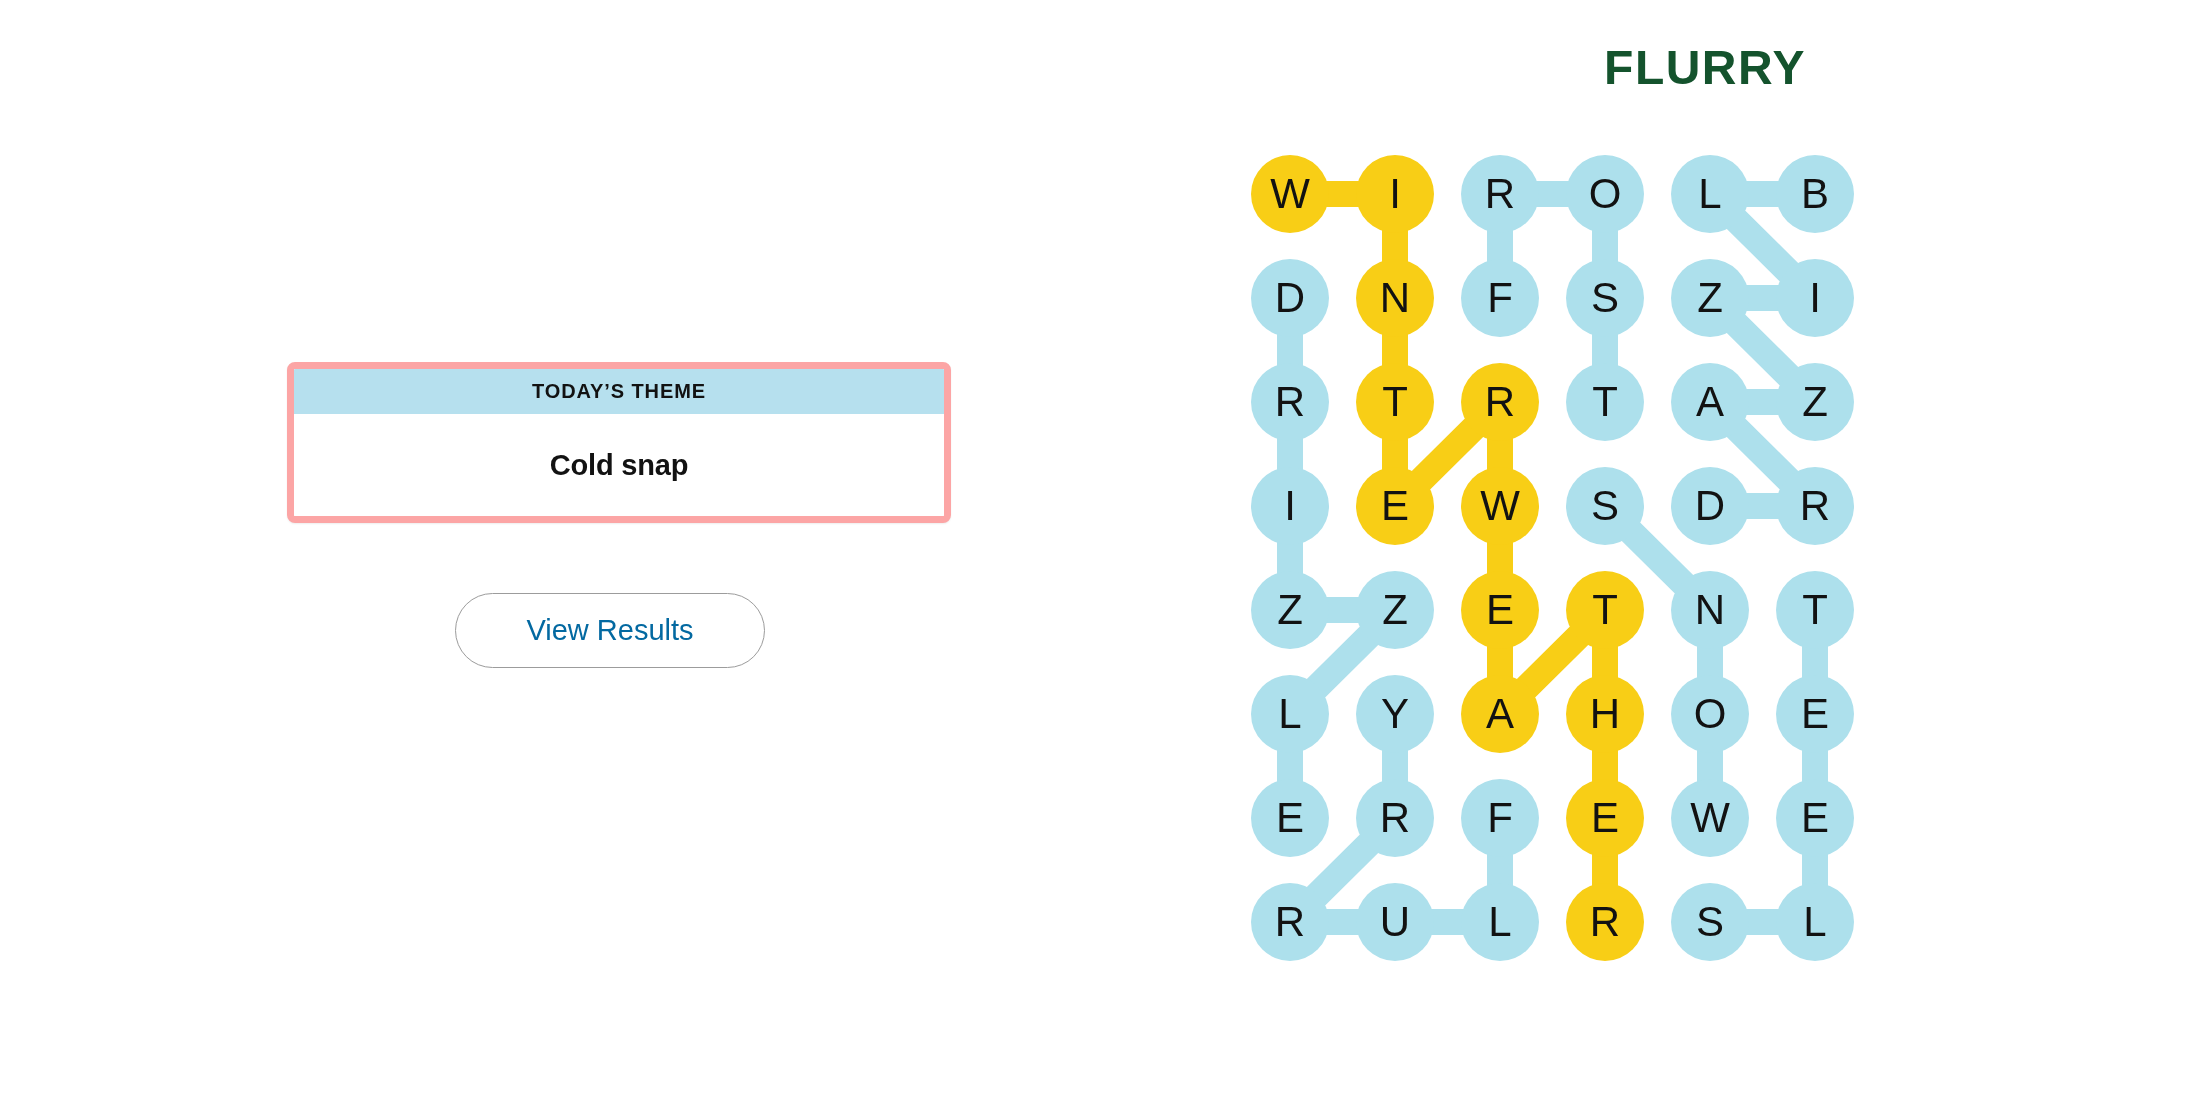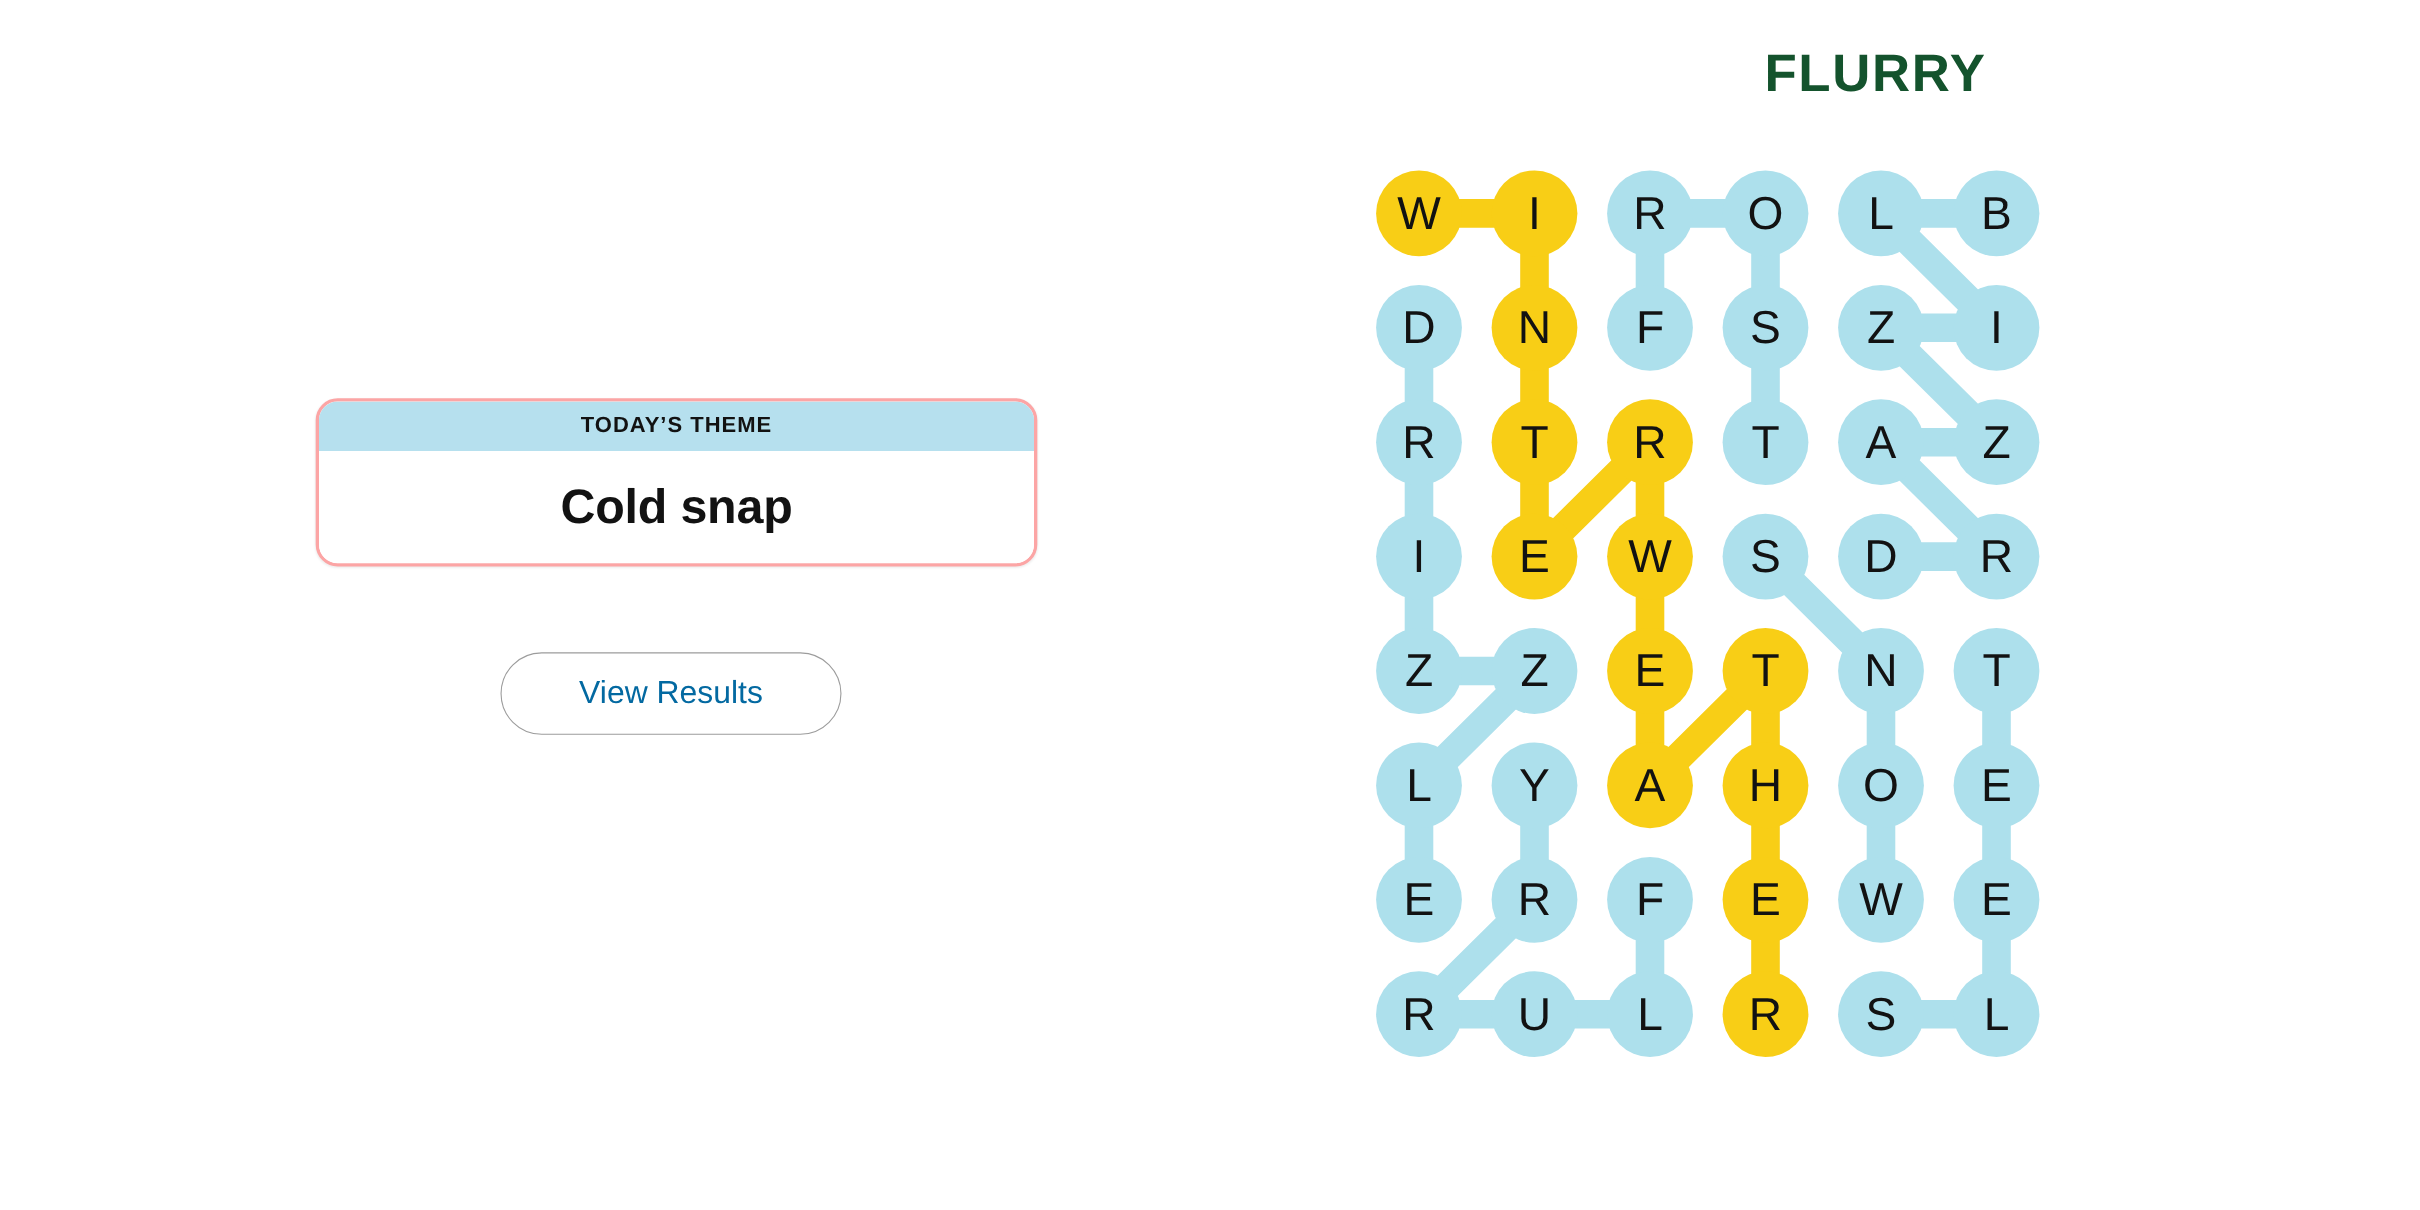--- a/index.html
+++ b/index.html
@@ -17,22 +17,22 @@
   .left-panel{
     position:absolute;
     left:0; top:0;
     width:1210px; height:1100px;
   }
   .theme-card{
     position:absolute;
     left:287px; top:362px;
     width:650px;
     background:#ffffff;
-    border:3px solid #fca5a5;
-    border-radius:20px;
+    border:7px solid #fca5a5;
+    border-radius:8px;
     box-shadow:0 1px 2px rgba(0,0,0,0.07);
     overflow:hidden;
   }
   .theme-card-header{
     background:#b6e0ee;
     height:45px;
     display:flex;
     align-items:center;
     justify-content:center;
     font-size:20px;
@@ -41,21 +41,21 @@
     color:#121212;
   }
   .theme-card-body{
     height:102px;
     display:flex;
     align-items:center;
     justify-content:center;
     background:#fff;
   }
   .theme-word{
-    font-size:44px;
+    font-size:29px;
     font-weight:bold;
     color:#121212;
     letter-spacing:-0.2px;
   }
   .view-results-btn{
     position:absolute;
     left:455px; top:593px;
     width:310px; height:75px;
     border:1px solid #9c9c9c;
     border-radius:40px;

